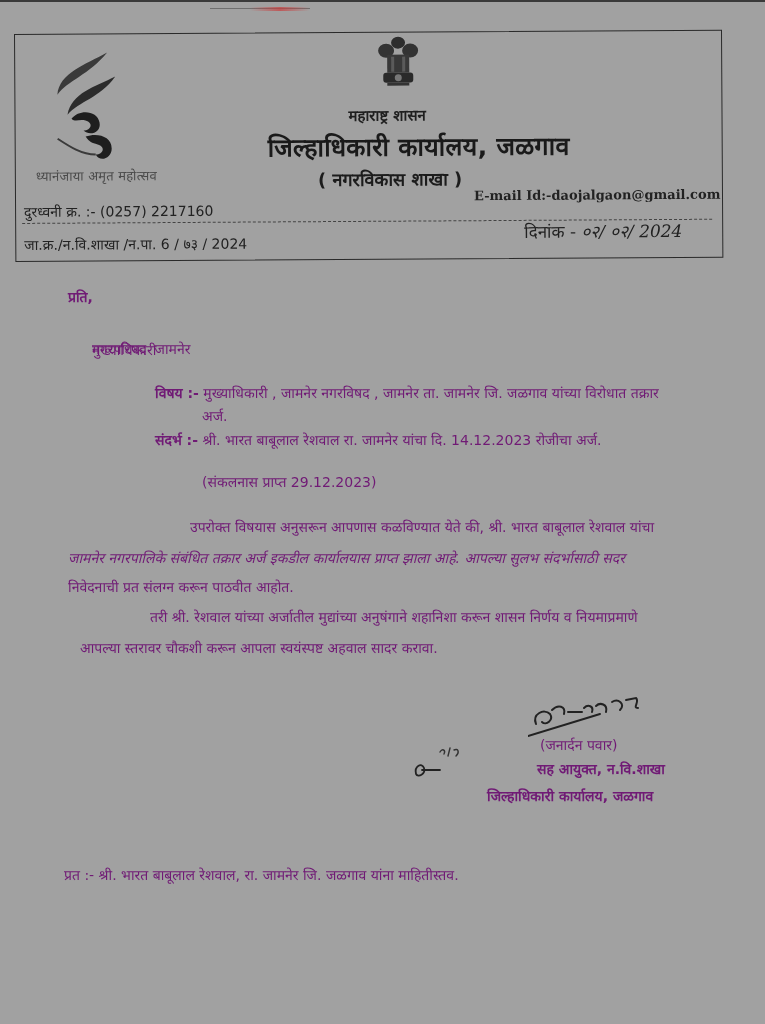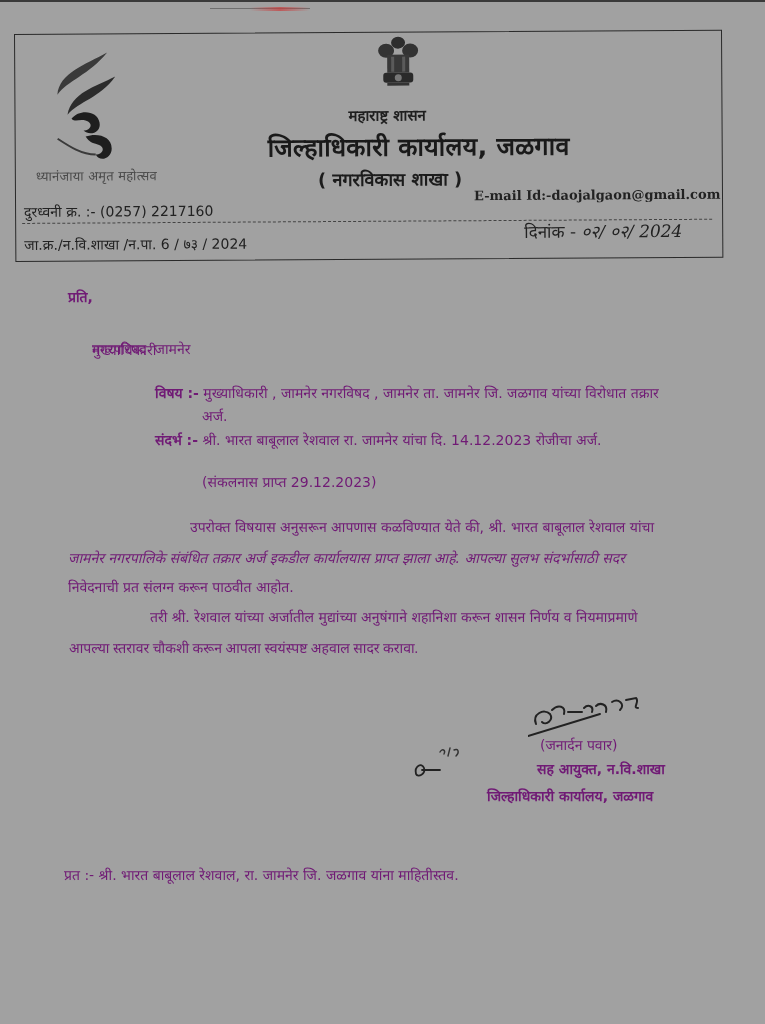--- a/index.html
+++ b/index.html
@@ -94,21 +94,21 @@
 <div class="body-text" style="left:155px; top:430px;">
   <span class="b">संदर्भ :-</span>
   <span>श्री. भारत बाबूलाल रेशवाल रा. जामनेर यांचा दि. 14.12.2023 रोजीचा अर्ज.</span>
 </div>
 <div class="body-text" style="left:202px; top:455px;margin-top:17px;">(संकलनास प्राप्त 29.12.2023)</div>
 
 <div class="body-text" style="left:150px; top:517px;margin-left:40px;">उपरोक्त विषयास अनुसरून आपणास कळविण्यात येते की, श्री. भारत बाबूलाल रेशवाल यांचा</div>
 <div class="body-text" style="left:68px; top:548px;font-style:italic;">जामनेर नगरपालिके संबंधित तक्रार अर्ज इकडील कार्यालयास प्राप्त झाला आहे. आपल्या सुलभ संदर्भासाठी सदर</div>
 <div class="body-text" style="left:68px; top:577px;">निवेदनाची प्रत संलग्न करून पाठवीत आहोत.</div>
 <div class="body-text" style="left:150px; top:607px;">तरी श्री. रेशवाल यांच्या अर्जातील मुद्यांच्या अनुषंगाने शहानिशा करून शासन निर्णय व नियमाप्रमाणे</div>
-<div class="body-text" style="left:69px; top:638px;font-family:Liberation Serif, serif;">आपल्या स्तरावर चौकशी करून आपला स्वयंस्पष्ट अहवाल सादर करावा.</div>
+<div class="body-text" style="left:80px; top:638px;">आपल्या स्तरावर चौकशी करून आपला स्वयंस्पष्ट अहवाल सादर करावा.</div>
 
 <svg class="sig-scrawl" viewBox="0 0 130 44">
   <path d="M8 30 C4 20 16 14 22 20 C26 26 18 32 14 28 M24 16 C30 10 38 12 36 20 M40 18 L54 18 M56 14 C60 10 66 12 64 18 M68 12 C72 8 80 10 78 18 M84 8 C90 4 98 10 92 16 M98 6 L108 4 C112 8 104 14 110 14" stroke="#222" stroke-width="2" fill="none" stroke-linecap="round"></path>
   <path d="M0 42 L72 20" stroke="#222" stroke-width="2" fill="none" stroke-linecap="round"></path>
 </svg>
 <div class="body-text" style="left:540px; top:735px;">(जनार्दन पवार)</div>
 
 <svg class="initial" viewBox="0 0 60 40">
   <path d="M4 30 C2 22 10 18 12 24 C14 30 6 34 4 30 M10 26 L28 26" stroke="#222" stroke-width="1.8" fill="none" stroke-linecap="round"></path>
   <path d="M28 8 C30 4 34 6 32 10 M38 4 L36 12 M42 6 C46 4 48 8 44 12" stroke="#333" stroke-width="1.4" fill="none" stroke-linecap="round"></path>

